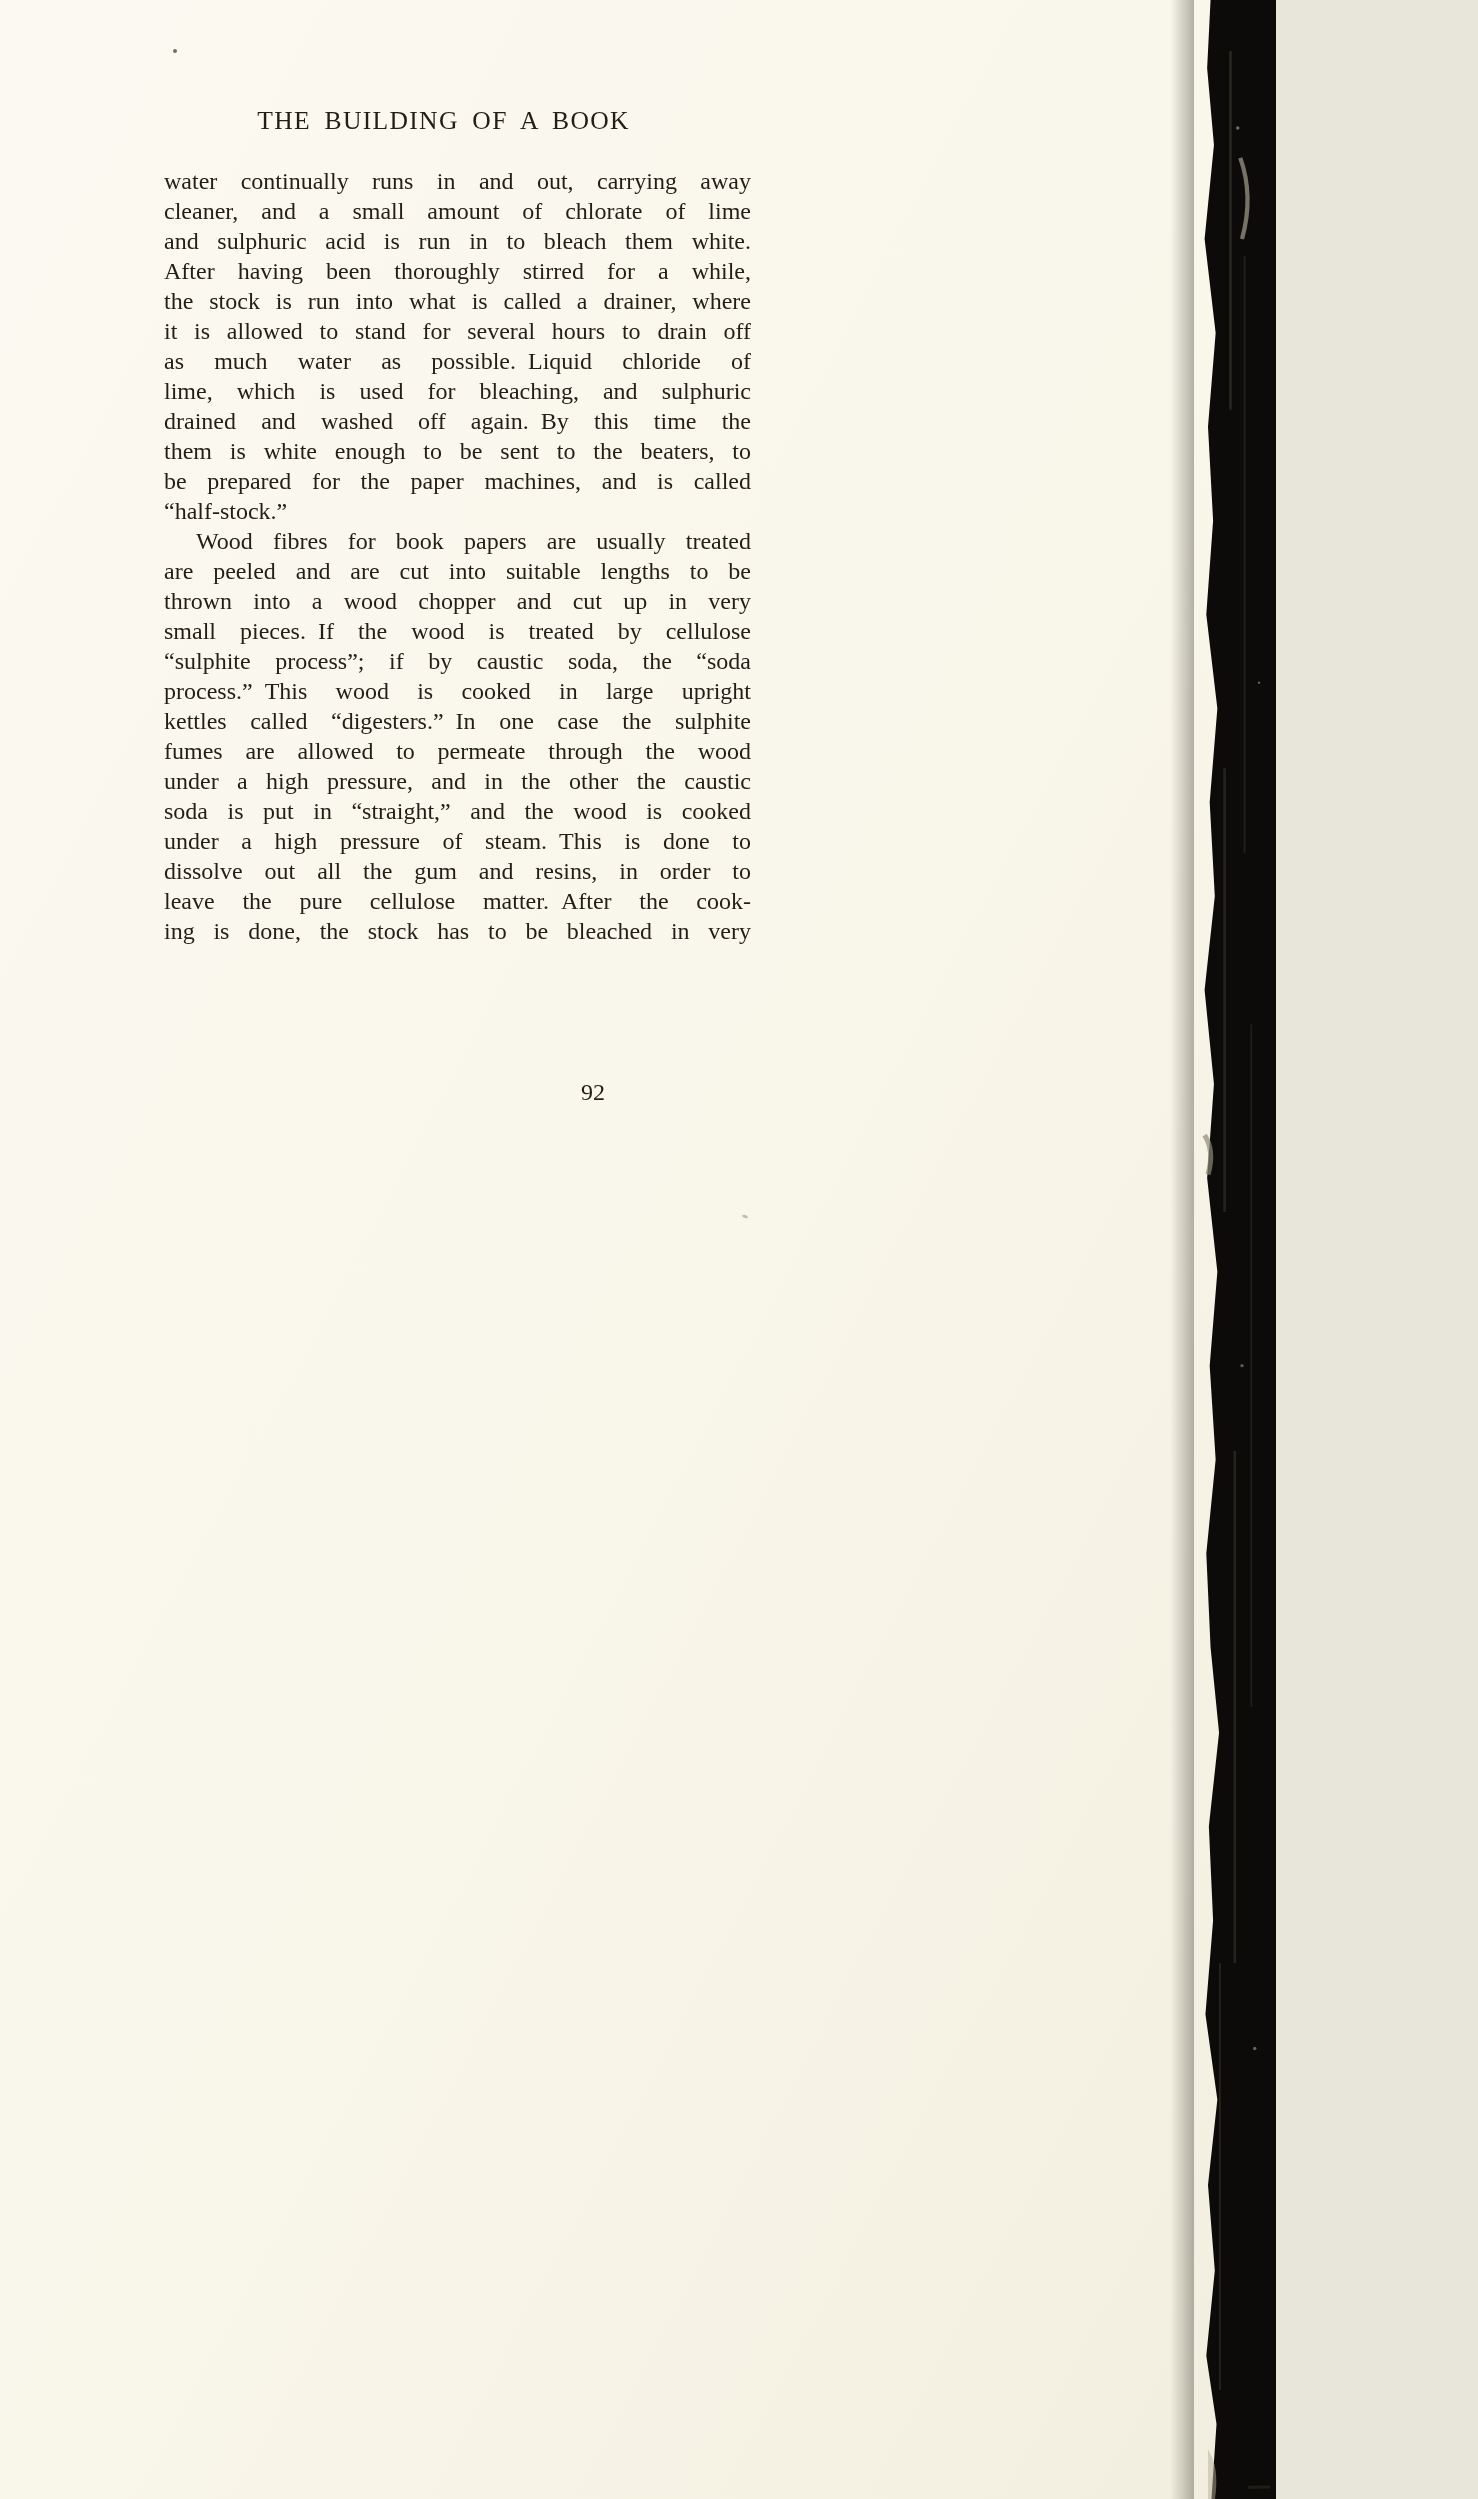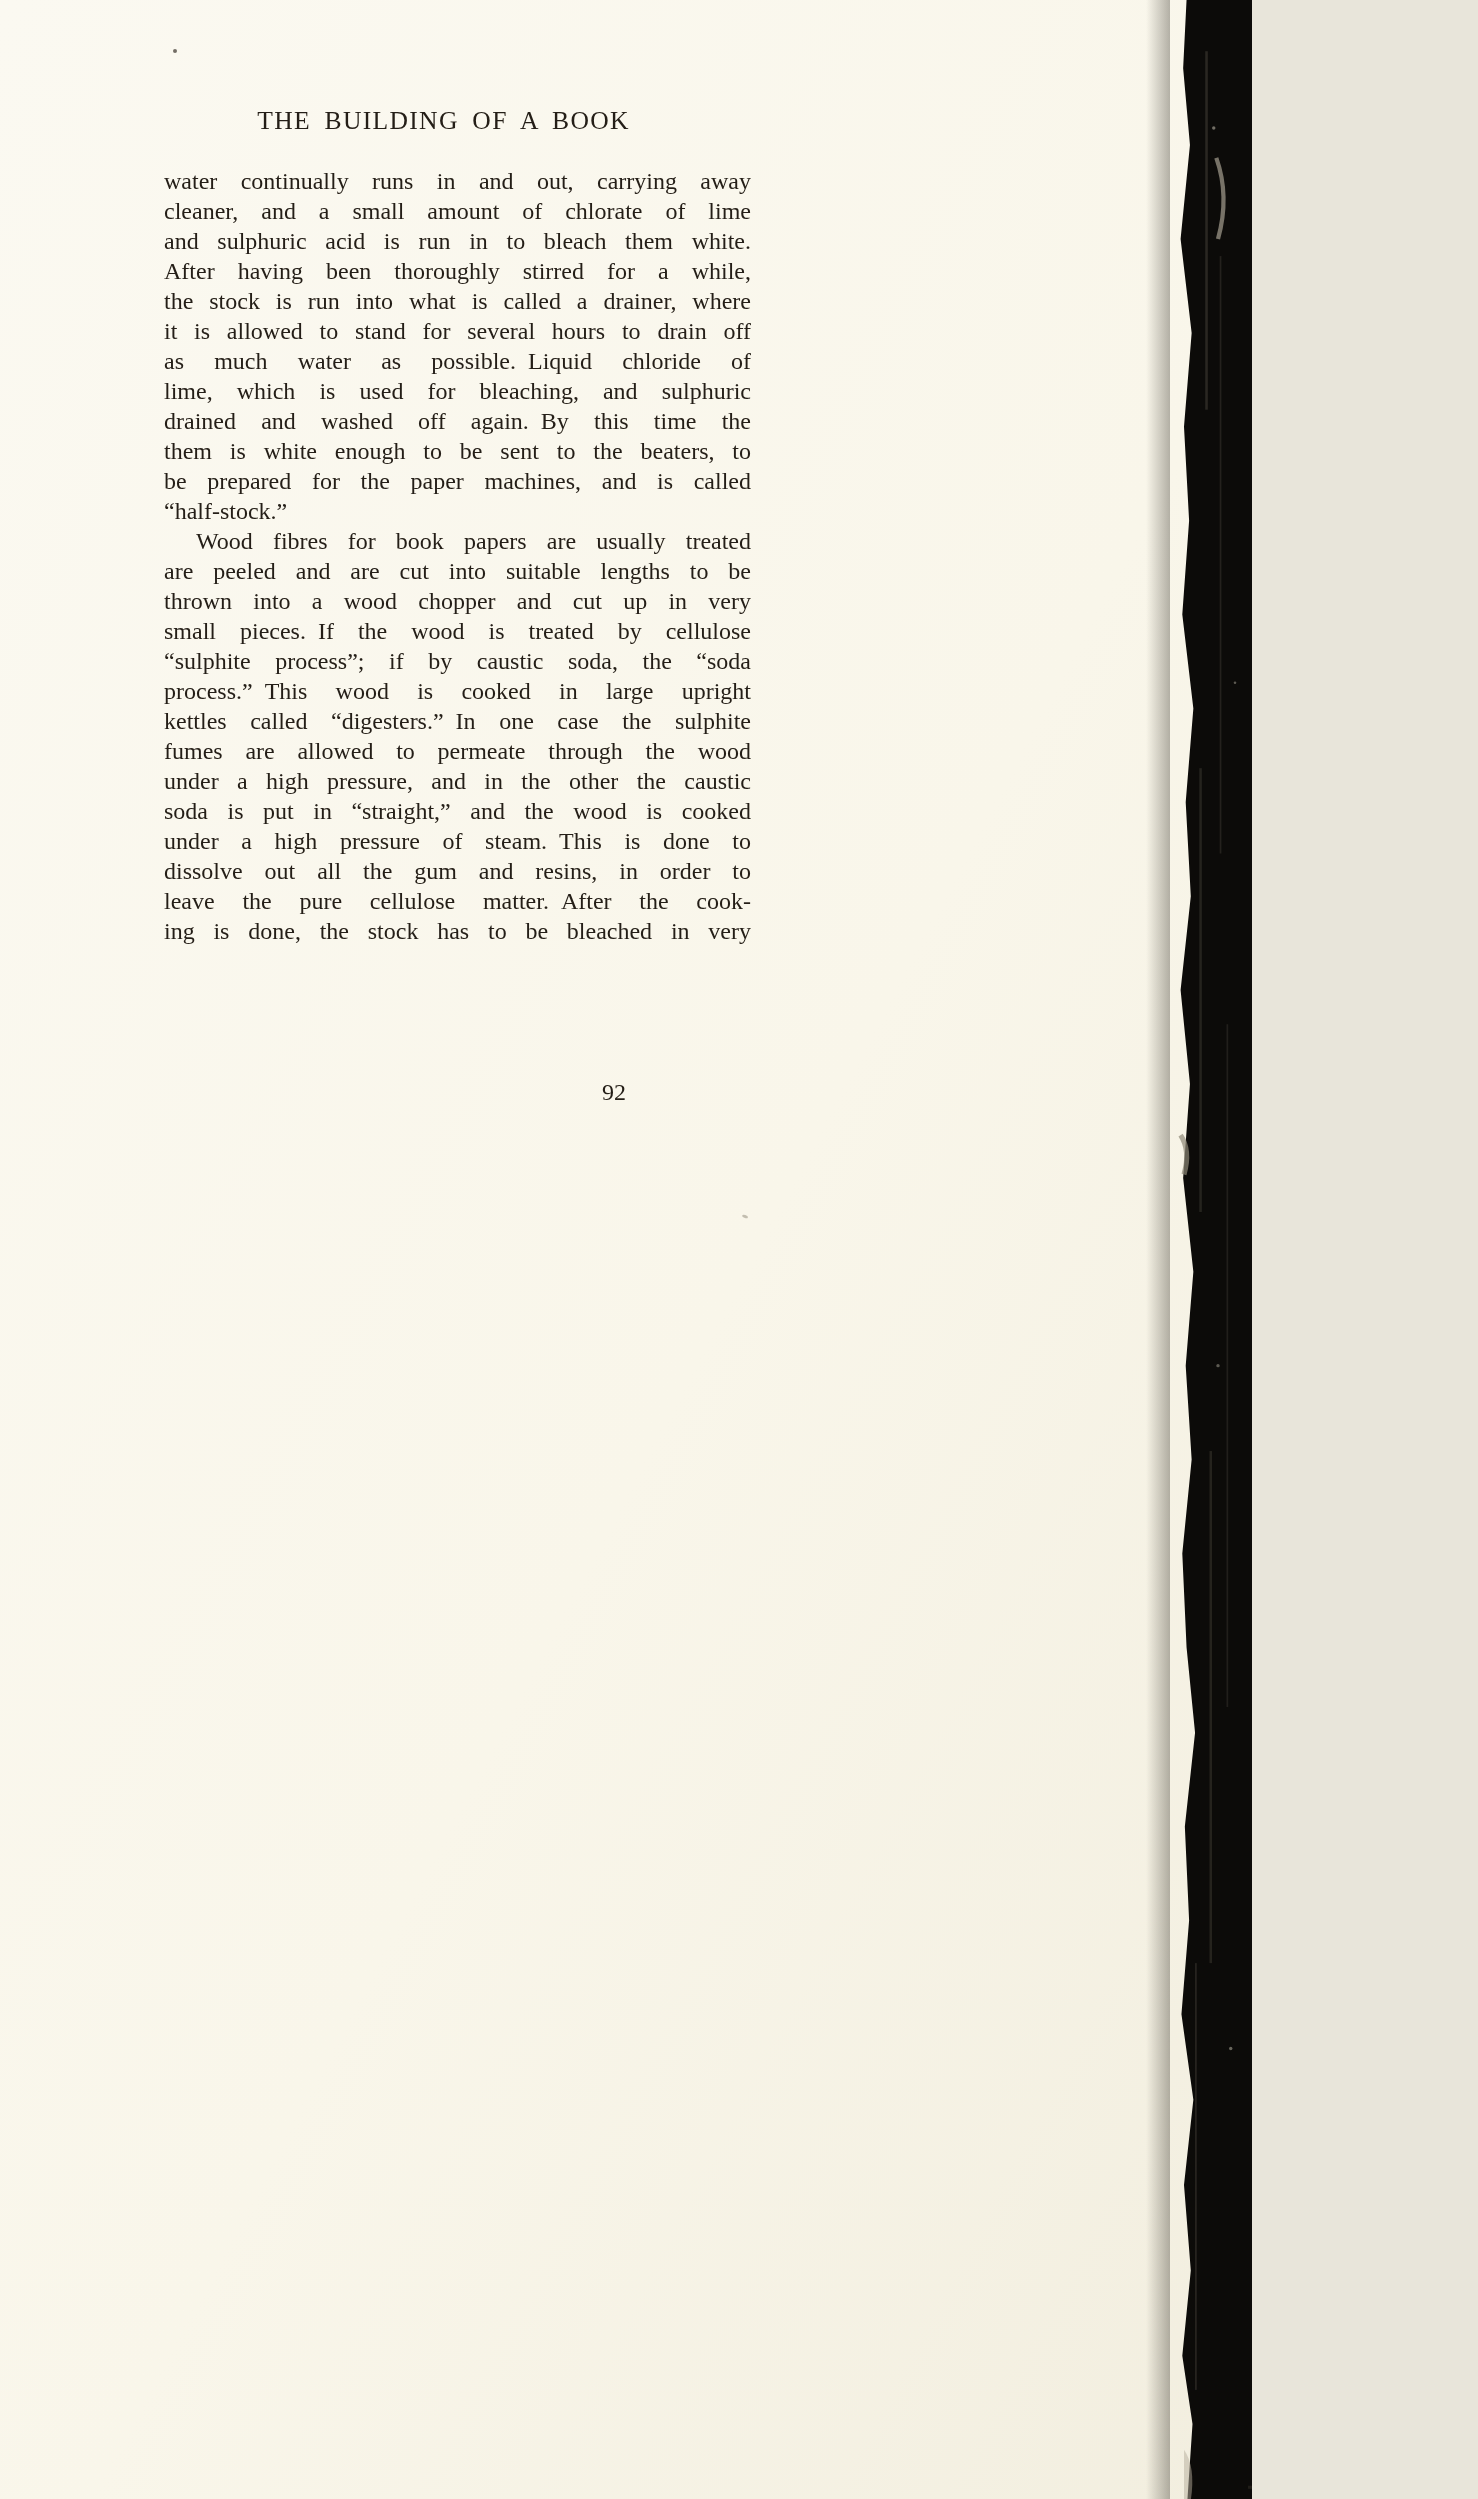--- a/index.html
+++ b/index.html
@@ -8,20 +8,21 @@
     background: #e8e5da;
   }
   .page {
     position: relative;
     width: 1252px;
     height: 2500px;
     overflow: hidden;
     background: linear-gradient(118deg, #fbf9f1 0%, #f9f6ea 55%, #f2eedf 100%);
     font-family: "Liberation Serif", serif;
     color: #241e17;
+    padding-left: 24px;
   }
   .running-header {
     position: absolute;
     top: 106px;
     left: 150px;
     width: 587px;
     text-align: center;
     font-size: 25.6px;
     letter-spacing: 1.3px;
     word-spacing: 6px;
@@ -38,21 +39,21 @@
   .line {
     text-align: justify;
     text-align-last: justify;
     white-space: normal;
   }
   .line.last { text-align-last: left; }
   .line.indent { padding-left: 32px; }
   .folio {
     position: absolute;
     top: 1079px;
-    left: 602px;
+    left: 581px;
     font-size: 24px;
   }
   .band-fade {
     position: absolute;
     top: 0;
     right: 82px;
     width: 24px;
     height: 100%;
     background: linear-gradient(to right, rgba(30,26,18,0), rgba(30,26,18,0.32));
   }

